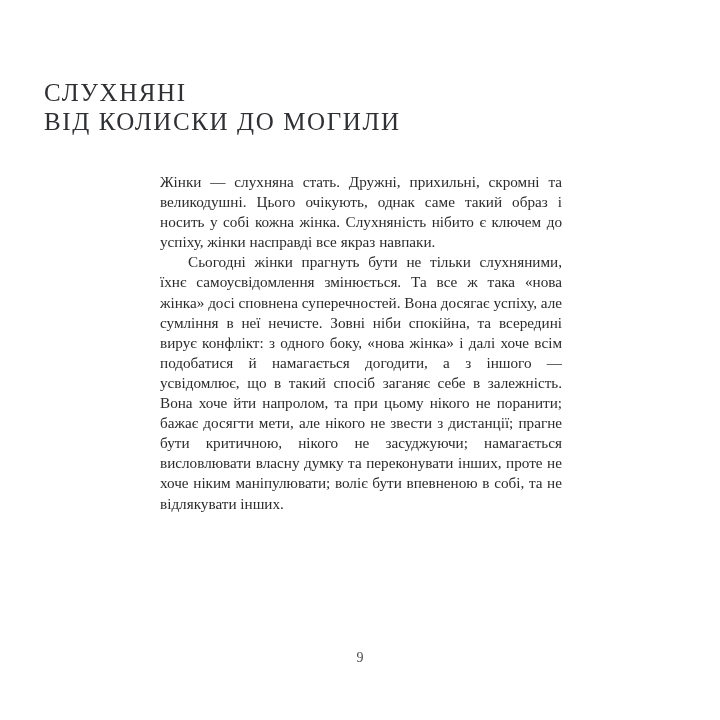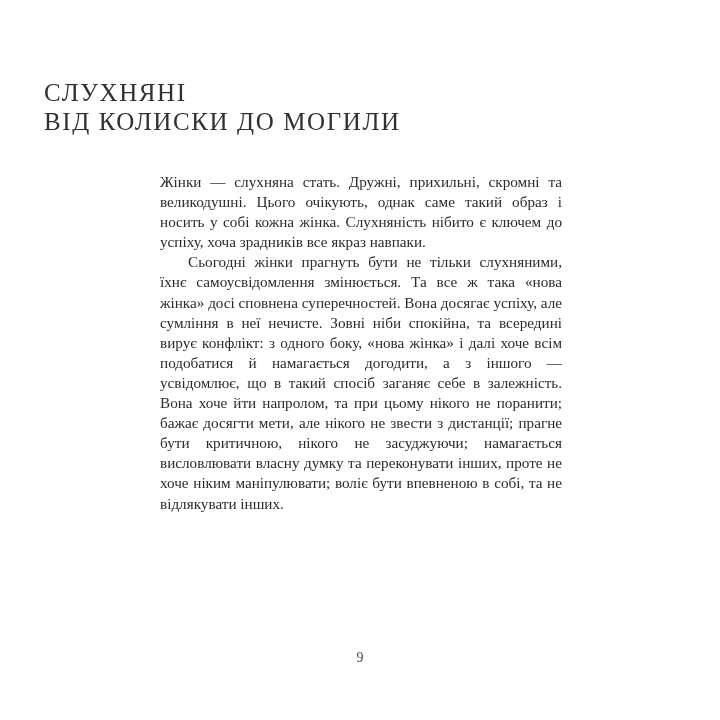--- a/index.html
+++ b/index.html
@@ -80,19 +80,19 @@
 <body>
 
 <div class="page">
 
   <div class="chapter-heading">
     <span class="line">СЛУХНЯНІ</span>
     <span class="line">ВІД КОЛИСКИ ДО МОГИЛИ</span>
   </div>
 
   <div class="text-block">
-    <p class="first">Жінки — слухняна стать. Дружні, прихильні, скромні та великодушні. Цього очікують, однак саме такий образ і носить у собі кожна жінка. Слухняність нібито є ключем до успіху, хоча зрадників все якраз навпаки.</p>
+    <p class="first">Жінки — слухняна стать. Дружні, прихильні, скромні та великодушні. Цього очікують, однак саме такий образ і носить у собі кожна жінка. Слухняність нібито є ключем до успіху, жінки насправді все якраз навпаки.</p>
     <p>Сьогодні жінки прагнуть бути не тільки слухняними, їхнє самоусвідомлення змінюється. Та все ж така «нова жінка» досі сповнена суперечностей. Вона досягає успіху, але сумління в неї нечисте. Зовні ніби спокійна, та всередині вирує конфлікт: з одного боку, «нова жінка» і далі хоче всім подобатися й намагається догодити, а з іншого — усвідомлює, що в такий спосіб заганяє себе в залежність. Вона хоче йти напролом, та при цьому нікого не поранити; бажає досягти мети, але нікого не звести з дистанції; прагне бути критичною, нікого не засуджуючи; намагається висловлювати власну думку та переконувати інших, проте не хоче ніким маніпулювати; воліє бути впевненою в собі, та не відлякувати інших.</p>
   </div>
 
   <div class="folio">9</div>
 
 </div>
 
 </body></html>

